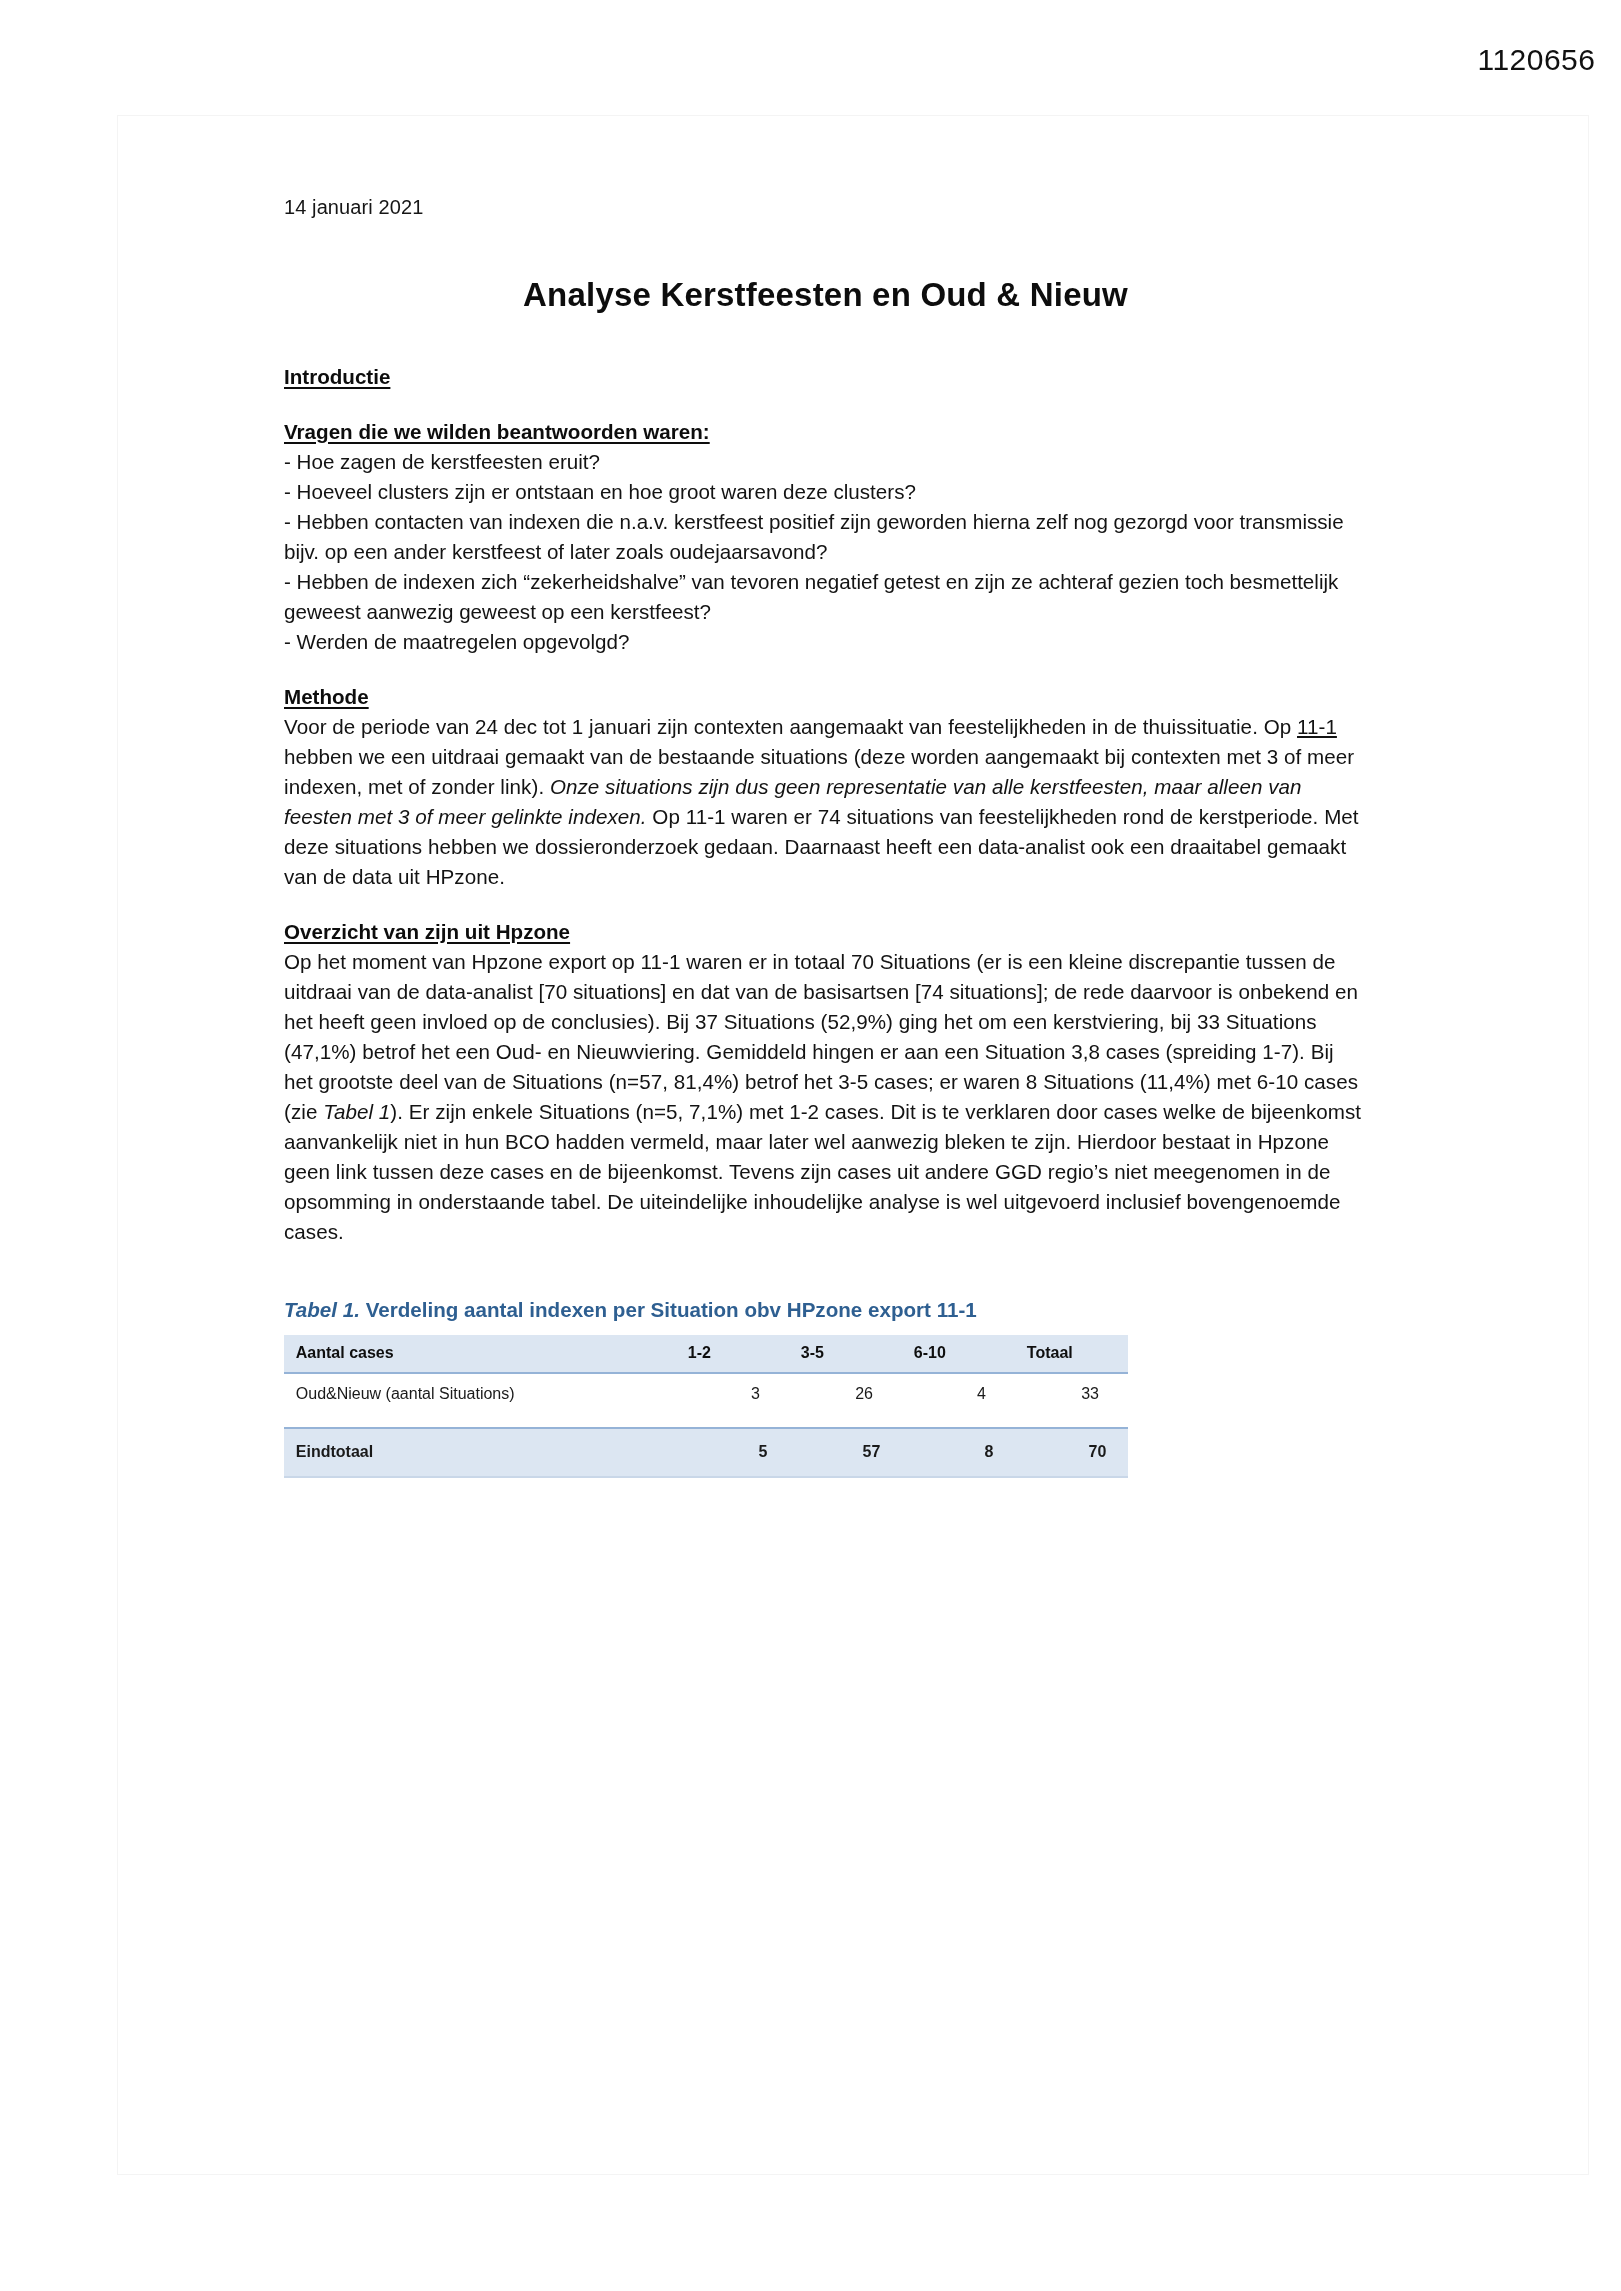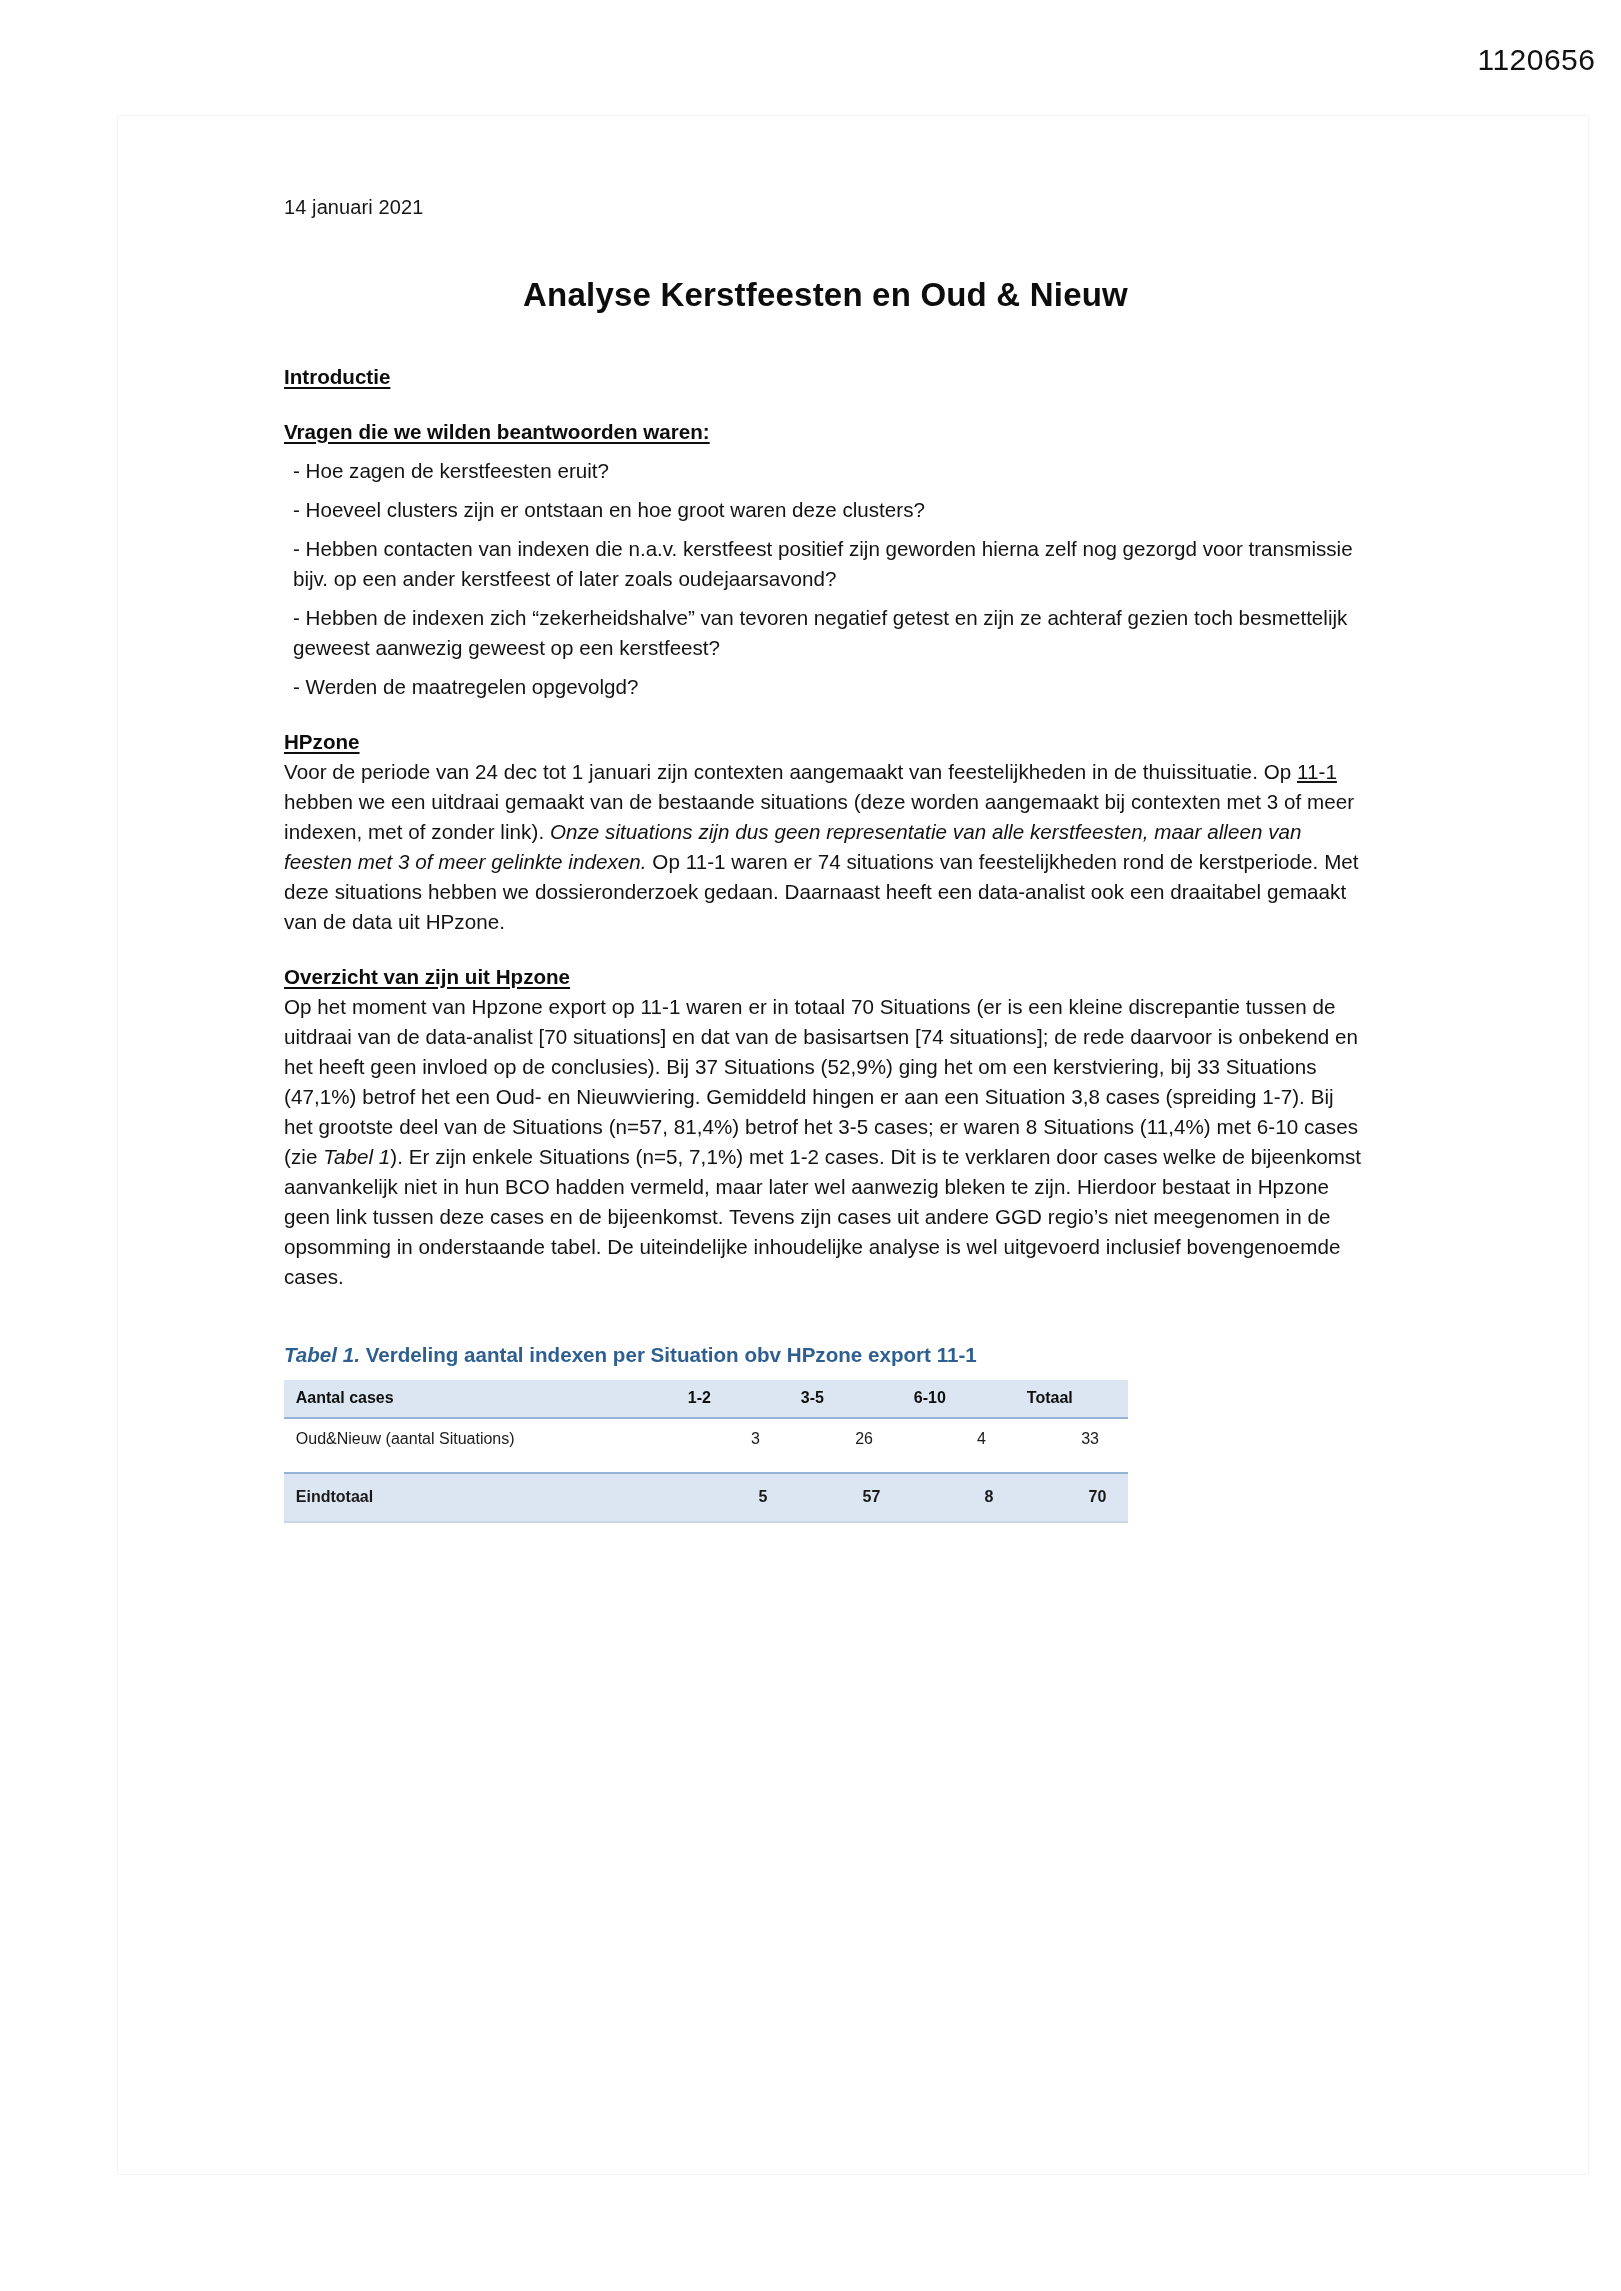--- a/index.html
+++ b/index.html
@@ -82,21 +82,21 @@
     color: #131313;
     margin: 0;
     text-align: left;
     letter-spacing: 0.05px;
   }
 
   .list-line {
     font-size: 20.6px;
     line-height: 30px;
     color: #131313;
-    margin: 9px;
+    margin: 0;
   }
 
   .it { font-style: italic; }
   .ul { text-decoration: underline; text-underline-offset: 2px; }
 
   
   .table-caption {
     font-size: 20.6px;
     color: #2e5f91;
     font-weight: bold;
@@ -168,21 +168,21 @@
   <div class="section">
     <div class="section-heading">Vragen die we wilden beantwoorden waren:</div>
     <p class="list-line">- Hoe zagen de kerstfeesten eruit?</p>
     <p class="list-line">- Hoeveel clusters zijn er ontstaan en hoe groot waren deze clusters?</p>
     <p class="list-line">- Hebben contacten van indexen die n.a.v. kerstfeest positief zijn geworden hierna zelf nog gezorgd voor transmissie bijv. op een ander kerstfeest of later zoals oudejaarsavond?</p>
     <p class="list-line">- Hebben de indexen zich “zekerheidshalve” van tevoren negatief getest en zijn ze achteraf gezien toch besmettelijk geweest aanwezig geweest op een kerstfeest?</p>
     <p class="list-line">- Werden de maatregelen opgevolgd?</p>
   </div>
 
   <div class="section">
-    <div class="section-heading">HPzone</div>
+    <div class="section-heading">Methode</div>
     <p class="para"><span>Voor de periode van 24 dec tot 1 januari zijn contexten aangemaakt van feestelijkheden in de thuissituatie. Op </span><span class="ul">11-1</span><span> hebben we een uitdraai gemaakt van de bestaande situations (deze worden aangemaakt bij contexten met 3 of meer indexen, met of zonder link). </span><span class="it">Onze situations zijn dus geen representatie van alle kerstfeesten, maar alleen van feesten met 3 of meer gelinkte indexen.</span><span> Op 11-1 waren er 74 situations van feestelijkheden rond de kerstperiode. Met deze situations hebben we dossieronderzoek gedaan. Daarnaast heeft een data-analist ook een draaitabel gemaakt van de data uit HPzone.</span></p>
   </div>
 
   <div class="section">
     <div class="section-heading">Overzicht van zijn uit Hpzone</div>
     <p class="para"><span>Op het moment van Hpzone export op 11-1 waren er in totaal 70 Situations (er is een kleine discrepantie tussen de uitdraai van de data-analist [70 situations] en dat van de basisartsen [74 situations]; de rede daarvoor is onbekend en het heeft geen invloed op de conclusies). Bij 37 Situations (52,9%) ging het om een kerstviering, bij 33 Situations (47,1%) betrof het een Oud- en Nieuwviering. Gemiddeld hingen er aan een Situation 3,8 cases (spreiding 1-7). Bij het grootste deel van de Situations (n=57, 81,4%) betrof het 3-5 cases; er waren 8 Situations (11,4%) met 6-10 cases (zie </span><span class="it">Tabel 1</span><span>). Er zijn enkele Situations (n=5, 7,1%) met 1-2 cases. Dit is te verklaren door cases welke de bijeenkomst aanvankelijk niet in hun BCO hadden vermeld, maar later wel aanwezig bleken te zijn. Hierdoor bestaat in Hpzone geen link tussen deze cases en de bijeenkomst. Tevens zijn cases uit andere GGD regio’s niet meegenomen in de opsomming in onderstaande tabel. De uiteindelijke inhoudelijke analyse is wel uitgevoerd inclusief bovengenoemde cases.</span></p>
   </div>
 
   <div class="table-caption"><span class="cap-em">Tabel 1.</span><span> Verdeling aantal indexen per Situation obv HPzone export 11-1</span></div>
 

